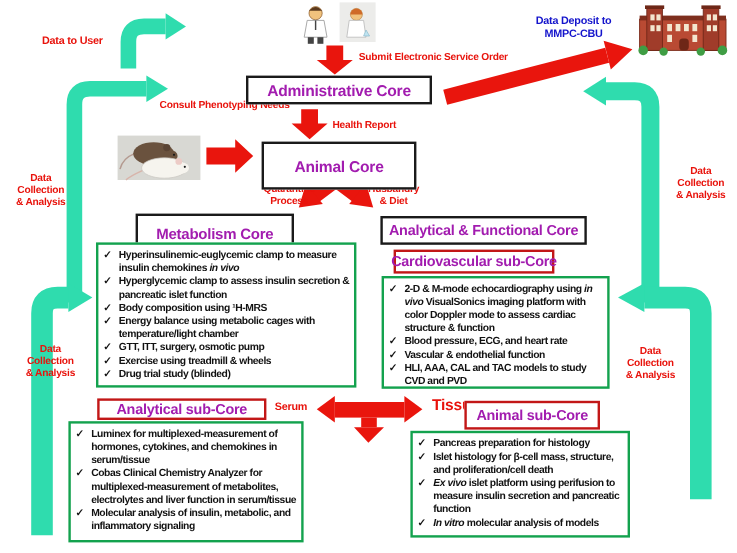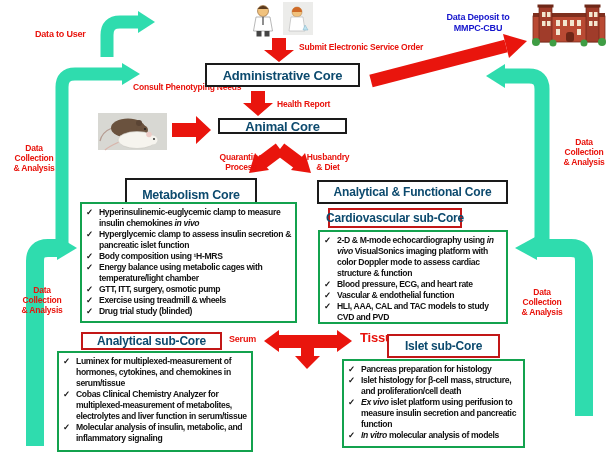--- a/index.html
+++ b/index.html
@@ -15,21 +15,21 @@
   .redlbl.multi{white-space:normal;text-align:center;}
   .bluelbl{
     color:#1414cc;font-weight:bold;font-size:9px;line-height:10.5px;
     text-align:center;letter-spacing:-0.2px;
   }
   .core-box{
     box-sizing:border-box;background:#fff;border:2px solid #1a1a1a;
     display:flex;align-items:center;justify-content:center;
   }
   .core-box .title{
-    color:#0c4a6e;font-weight:bold;letter-spacing:-0.2px;white-space:nowrap;
+    color:#a21caf;font-weight:bold;letter-spacing:-0.2px;white-space:nowrap;
   }
   .sub-box{border-color:#c21717;}
   .list-box{
     box-sizing:border-box;background:#fff;border:2px solid #13a24e;
     padding:3px 3px 2px 4px;
   }
   .item{display:flex;color:#111;font-weight:bold;font-size:8.6px;
     line-height:11px;letter-spacing:-0.35px;}
   .item .check{width:13px;flex:0 0 13px;text-align:left;}
   .item .txt{flex:1;}
@@ -161,42 +161,42 @@
   <div class="abs redlbl" style="left:360px;top:333px;font-size:13px;">Tissues</div>
   <div class="abs redlbl multi" style="left:8px;top:143px;width:52px;">Data<br>Collection<br>&amp; Analysis</div>
   <div class="abs redlbl multi" style="left:16px;top:285px;width:52px;">Data<br>Collection<br>&amp; Analysis</div>
   <div class="abs redlbl multi" style="left:558px;top:137px;width:52px;">Data<br>Collection<br>&amp; Analysis</div>
   <div class="abs redlbl multi" style="left:516px;top:287px;width:52px;">Data<br>Collection<br>&amp; Analysis</div>
 
   <div class="abs core-box" style="left:205px;top:63px;width:155px;height:24px;">
     <span class="title" style="font-size:13px;">Administrative Core</span>
   </div>
 
-  <div class="abs core-box" style="left:218px;top:118px;width:129px;height:16px;">
+  <div class="abs core-box" style="left:218px;top:118px;width:129px;height:40px;">
     <span class="title" style="font-size:13px;">Animal Core</span>
   </div>
 
-  <div class="abs core-box" style="left:113px;top:178px;width:132px;height:34px;margin-left:12px;">
+  <div class="abs core-box" style="left:113px;top:178px;width:132px;height:34px;">
     <span class="title" style="font-size:12.5px;">Metabolism Core</span>
   </div>
 
-  <div class="abs core-box" style="left:317px;top:180px;width:191px;height:24px;">
+  <div class="abs core-box" style="left:317px;top:180px;width:172px;height:24px;">
     <span class="title" style="font-size:12px;">Analytical &amp; Functional Core</span>
   </div>
 
   <div class="abs core-box sub-box" style="left:328px;top:208px;width:134px;height:20px;">
     <span class="title" style="font-size:12px;">Cardiovascular sub-Core</span>
   </div>
 
   <div class="abs core-box sub-box" style="left:81px;top:332px;width:141px;height:18px;text-align:right;">
     <span class="title" style="font-size:12px;">Analytical sub-Core</span>
   </div>
 
   <div class="abs core-box sub-box" style="left:387px;top:334px;width:113px;height:24px;">
-    <span class="title" style="font-size:12px;">Islet sub-Core</span>
+    <span class="title" style="font-size:12px;">Animal sub-Core</span>
   </div>
 
   <div class="abs list-box" style="left:80px;top:202px;width:217px;height:121px;">
       <div class="item">
         <span class="check">✓</span>
         <span class="txt"><span>Hyperinsulinemic-euglycemic clamp to measure insulin chemokines </span><em>in vivo</em></span>
       </div>
       <div class="item">
         <span class="check">✓</span>
         <span class="txt"><span>Hyperglycemic clamp to assess insulin secretion &amp; pancreatic islet function</span></span>

